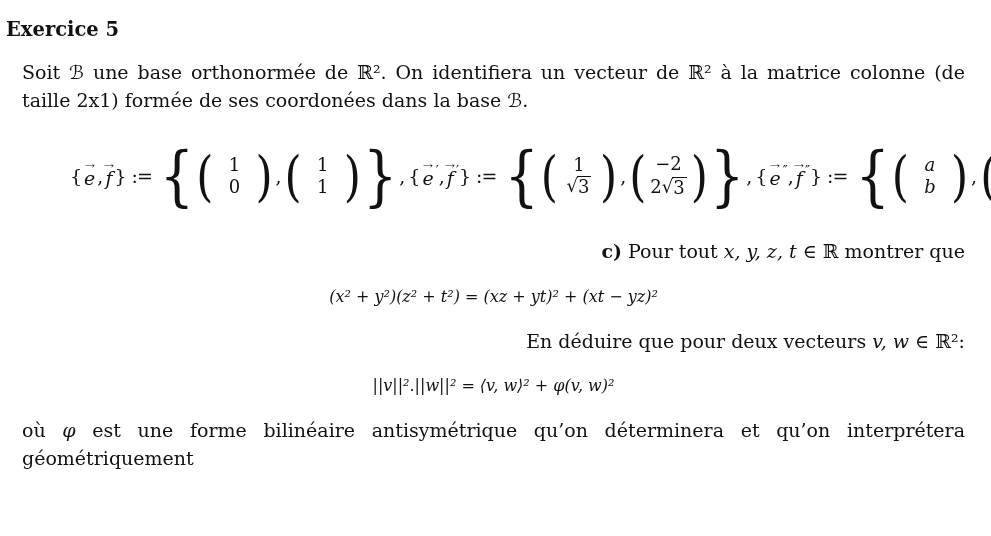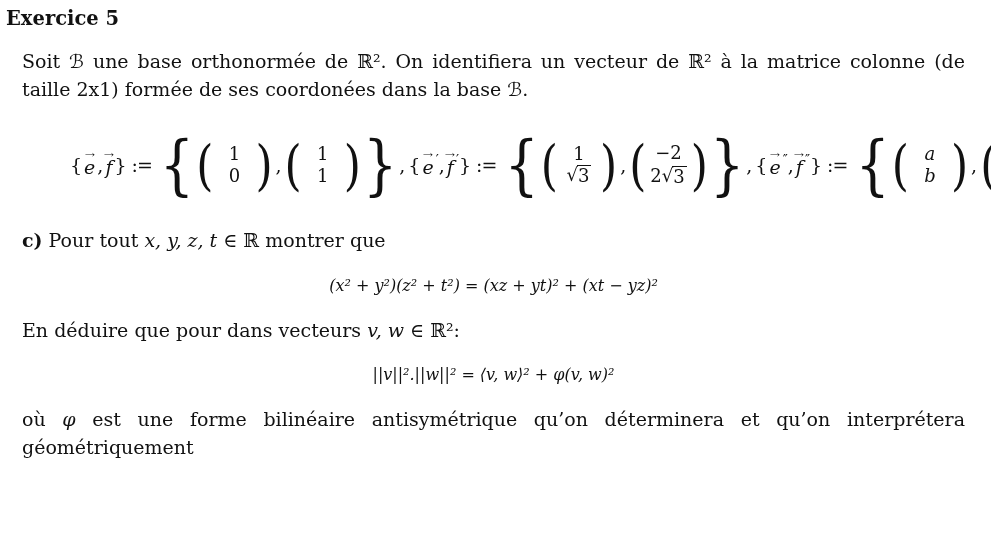--- a/index.html
+++ b/index.html
@@ -1,24 +1,24 @@
 <!DOCTYPE html>
 <html><head>
 <meta charset="utf-8">
 <style>
   html,body{margin:0;padding:0;background:#ffffff;}
   body{
     width:991px;height:536px;overflow:hidden;
     font-family:"DejaVu Serif","DejaVu Sans",serif;
     color:#111;font-size:19px;
   }
-  .page{padding:5px 10px 0 6px;width:975px;}
+  .page{padding:16px 10px 0 6px;width:975px;}
   .title{font-weight:bold;margin:0;font-size:19.5px;line-height:27px;}
   p{margin:16px;line-height:27.5px;text-align:justify;}
-  p.noj{text-align:left;}
+  p.noj{text-align:right;}
   b{font-weight:bold;}
   .it{font-style:italic;}
   
   .formula-row{
     display:flex;align-items:center;justify-content:flex-start;
     margin:10px 0 6px 64px;height:92px;white-space:nowrap;
   }
   .bb{ 
     display:inline-block;font-size:54px;line-height:1;
     transform:scaleY(1.22);font-weight:400;padding:0 1px;
@@ -168,20 +168,20 @@
 
     </span>
 
   </div>
 
 
   <p class="noj"><b>c)</b><span> Pour tout </span><span class="it">x, y, z, t</span><span> ∈ ℝ montrer que</span></p>
 
   <div class="eq">(x² + y²)(z² + t²) = (xz + yt)² + (xt − yz)²</div>
 
-  <p class="noj"><span>En déduire que pour dans vecteurs </span><span class="it">v, w</span><span> ∈ ℝ²:</span></p>
+  <p class="noj"><span>En déduire que pour deux vecteurs </span><span class="it">v, w</span><span> ∈ ℝ²:</span></p>
 
   <div class="eq">||v||².||w||² = ⟨v, w⟩² + φ(v, w)²</div>
 
   <p><span>où </span><span class="it">φ</span><span> est une forme bilinéaire antisymétrique qu’on déterminera et qu’on interprétera géométriquement</span></p>
 
 
 </div>
 
 </body></html>

